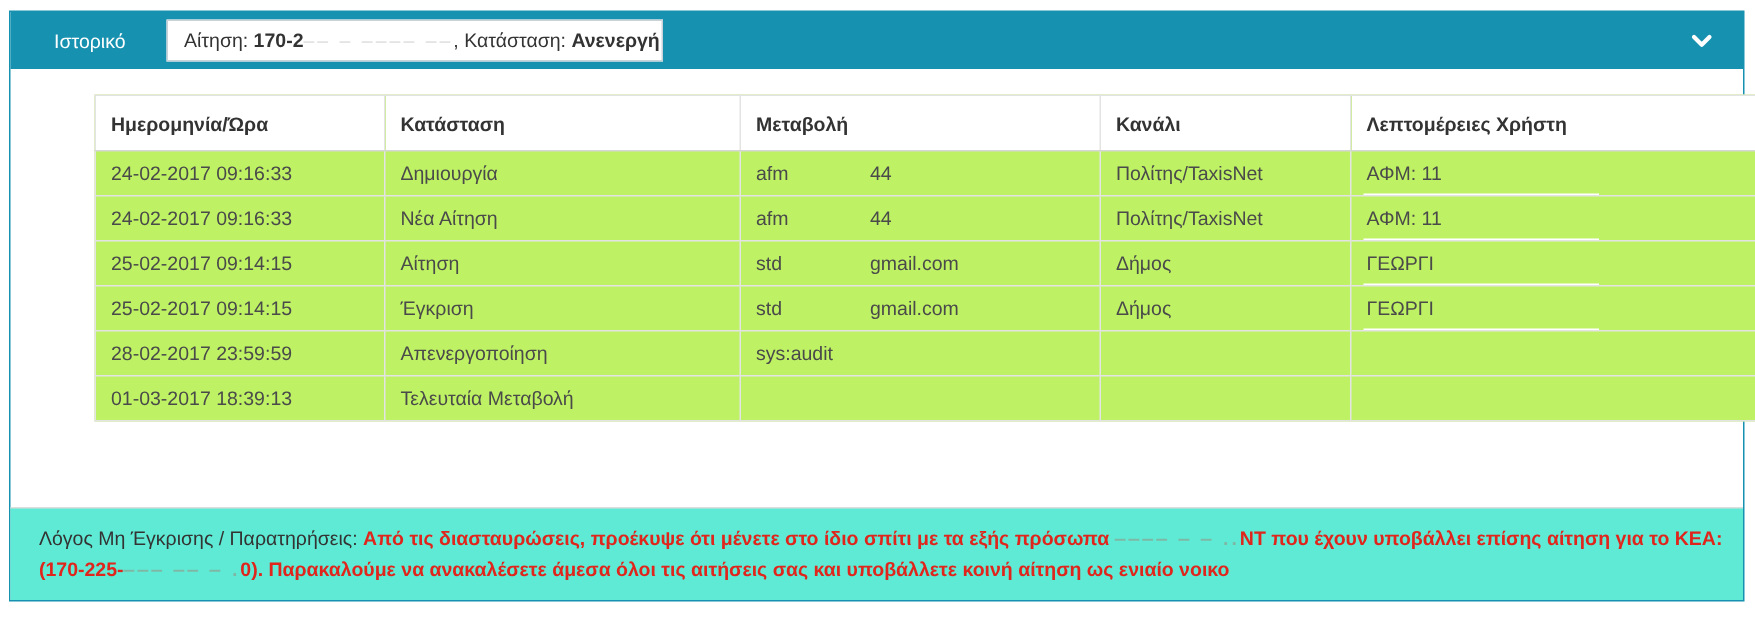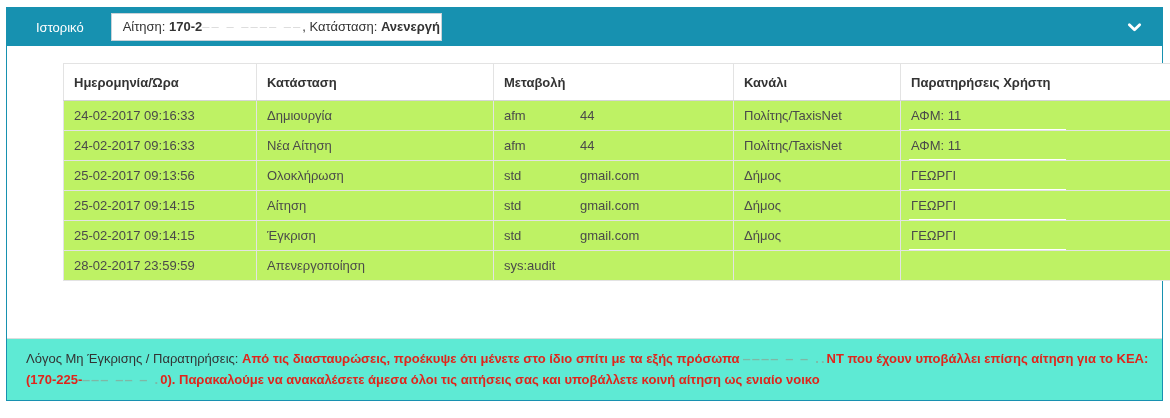--- a/index.html
+++ b/index.html
@@ -83,44 +83,37 @@
         <col style="width:240px">
         <col style="width:167px">
         <col style="width:271px">
       </colgroup>
       <thead>
         <tr>
           <th>Ημερομηνία/Ώρα</th>
           <th>Κατάσταση</th>
           <th>Μεταβολή</th>
           <th>Κανάλι</th>
-          <th>Παρατηρήσεις Χρήστη</th>
+          <th>Λεπτομέρειες Χρήστη</th>
         </tr>
       </thead>
       <tbody>
         <tr>
           <td>24-02-2017 09:16:33</td>
           <td>Δημιουργία</td>
           <td><span class="ua">afm</span><span>44</span></td>
           <td>Πολίτης/TaxisNet</td>
           <td class="redacted-cell">ΑΦΜ: 11</td>
         </tr>
         <tr>
           <td>24-02-2017 09:16:33</td>
           <td>Νέα Αίτηση</td>
           <td><span class="ua">afm</span><span>44</span></td>
           <td>Πολίτης/TaxisNet</td>
           <td class="redacted-cell">ΑΦΜ: 11</td>
-        </tr>
-        <tr>
-          <td>25-02-2017 09:13:56</td>
-          <td>Ολοκλήρωση</td>
-          <td><span class="ua">std</span><span>gmail.com</span></td>
-          <td>Δήμος</td>
-          <td class="redacted-cell">ΓΕΩΡΓΙ</td>
         </tr>
         <tr>
           <td>25-02-2017 09:14:15</td>
           <td>Αίτηση</td>
           <td><span class="ua">std</span><span>gmail.com</span></td>
           <td>Δήμος</td>
           <td class="redacted-cell">ΓΕΩΡΓΙ</td>
         </tr>
         <tr>
           <td>25-02-2017 09:14:15</td>
@@ -129,20 +122,27 @@
           <td>Δήμος</td>
           <td class="redacted-cell">ΓΕΩΡΓΙ</td>
         </tr>
         <tr>
           <td>28-02-2017 23:59:59</td>
           <td>Απενεργοποίηση</td>
           <td><span class="ua">sys:audit</span><span></span></td>
           <td></td>
           <td></td>
         </tr>
+        <tr>
+          <td>01-03-2017 18:39:13</td>
+          <td>Τελευταία Μεταβολή</td>
+          <td><span class="ua"></span><span></span></td>
+          <td></td>
+          <td></td>
+        </tr>
       </tbody>
     </table>
   </div>
 
   <div class="panel-footer">
     <span>Λόγος Μη Έγκρισης / Παρατηρήσεις: </span><span class="f-red">Από τις διασταυρώσεις, προέκυψε ότι μένετε στο ίδιο σπίτι με τα εξής πρόσωπα </span><span class="f-smudge">‒‒‒‒ ‒ ‒ ..</span><span class="f-red">ΝΤ που έχουν υποβάλλει επίσης αίτηση για το ΚΕΑ: </span><span class="f-red nowrap"><span>(170-225-</span><span class="f-smudge">‒‒‒ ‒‒ ‒ .</span><span>0).</span></span><span class="f-red"> Παρακαλούμε να ανακαλέσετε άμεσα όλοι τις αιτήσεις σας και υποβάλλετε κοινή αίτηση ως ενιαίο νοικο</span>
   </div>
 
 </div>
 

